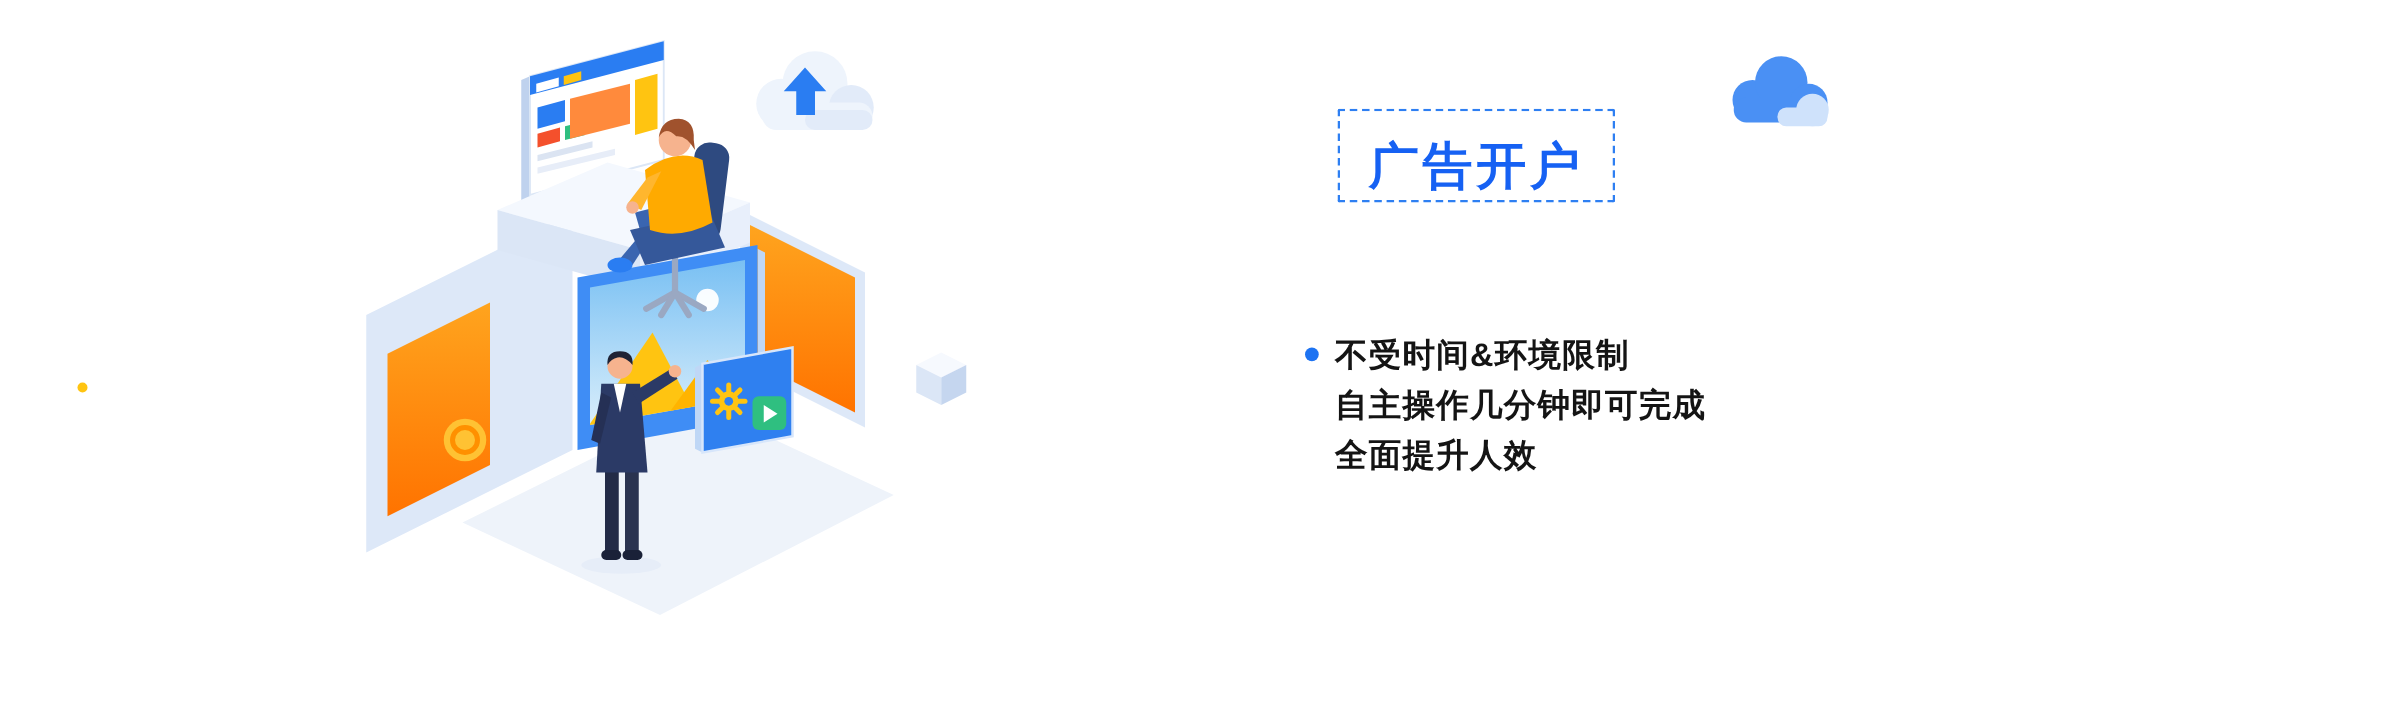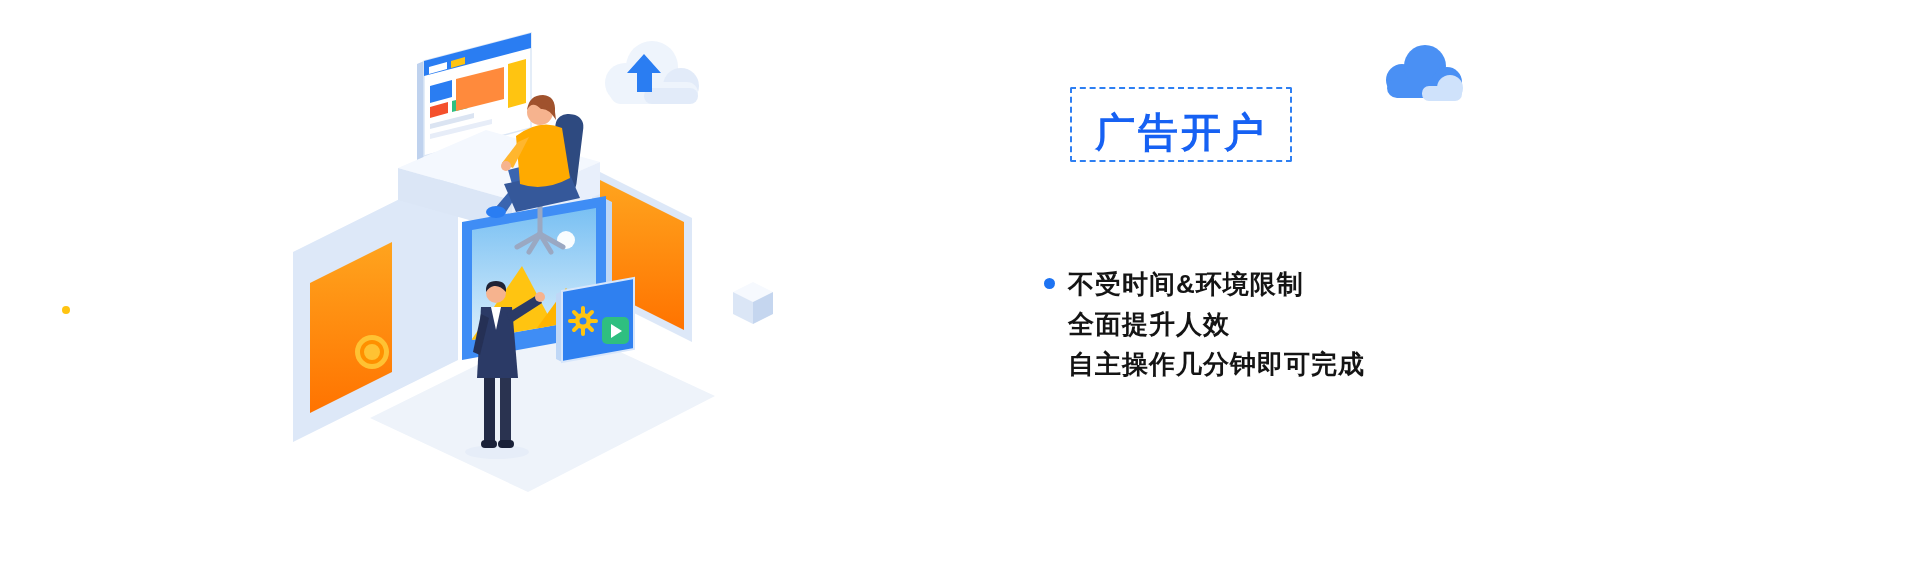--- a/index.html
+++ b/index.html
@@ -181,17 +181,17 @@
     <rect x="50" y="52" width="40" height="15" rx="7" fill="#cfe2fb"></rect>
   </svg>
 
   <div class="title-box">
     <span class="title-text">广告开户</span>
   </div>
 
   <div class="benefits">
     <span class="bullet"></span>
     <div class="benefit-line">不受时间&amp;环境限制</div>
+    <div class="benefit-line">自主操作几分钟即可完成</div>
     <div class="benefit-line">全面提升人效</div>
-    <div class="benefit-line">自主操作几分钟即可完成</div>
   </div>
 
 </div>
 
 </body></html>

